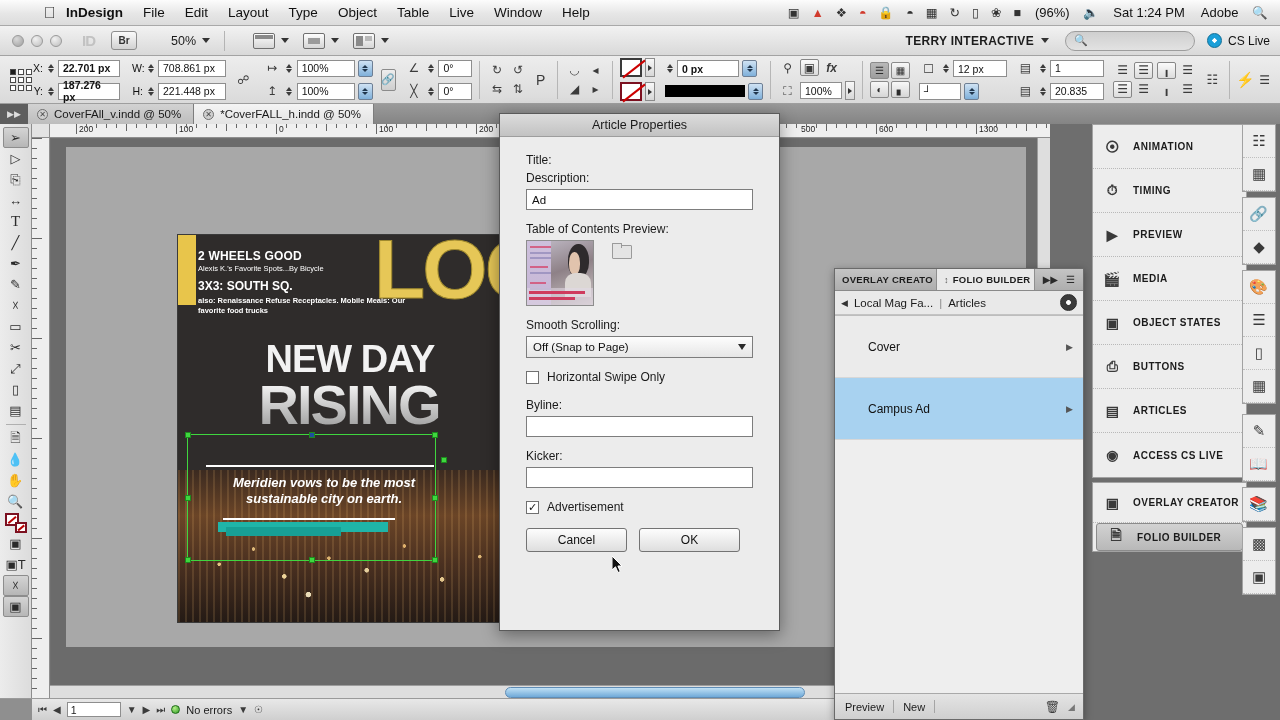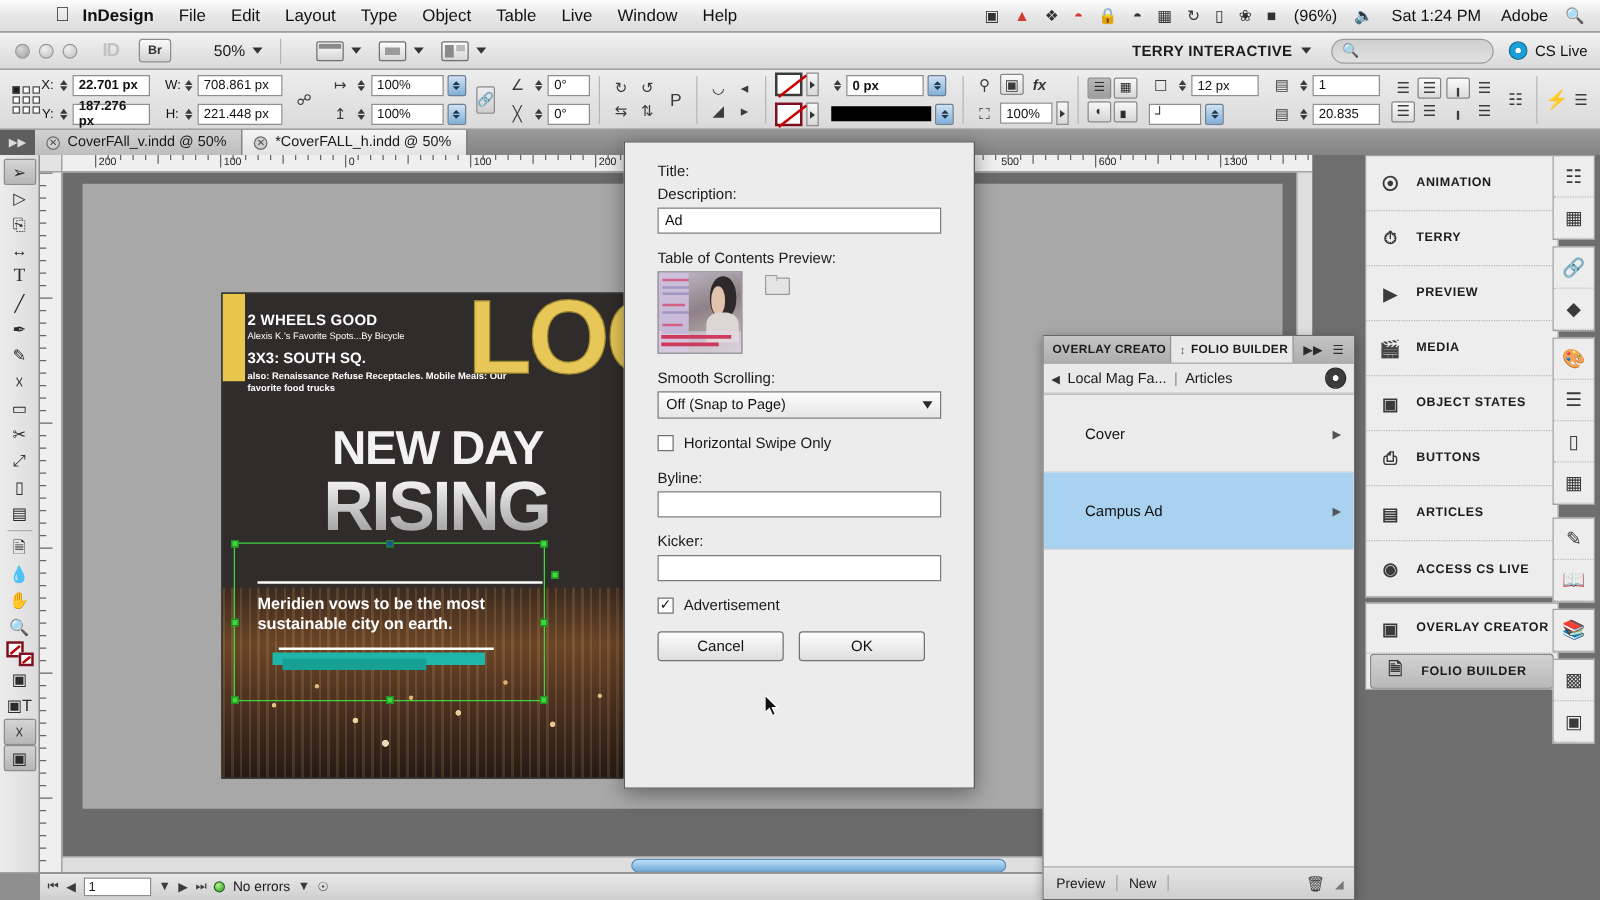--- a/index.html
+++ b/index.html
@@ -240,22 +240,22 @@
   }
   .cover .rising {
     position: absolute; left: 16px; top: 143px; width: 310px; text-align: center;
     font-size: 56px; font-weight: bold; line-height: .95;
     background: linear-gradient(#ffffff, #9a9a9a);
     -webkit-background-clip: text; background-clip: text; color: transparent;
     letter-spacing: -2px;
   }
   .cover .rule1 { position: absolute; left: 28px; top: 230px; width: 228px; height: 2px; background: #fff; }
   .cover .sub {
-    position: absolute; left: 28px; top: 240px; width: 236px; text-align: left;
-    font-size: 13px; font-weight: bold; color: #fff; line-height: 1.2;
+    position: absolute; left: 28px; top: 240px; width: 236px; text-align: center;
+    font-size: 13px; font-weight: bold; font-style: italic; color: #fff; line-height: 1.2;
   }
   .cover .rule2 { position: absolute; left: 45px; top: 283px; width: 172px; height: 2px; background: #fff; }
   .cover .tealbar { position: absolute; left: 40px; top: 287px; width: 170px; height: 10px; background: #1fb5a8; }
   .cover .tealbar2 { position: absolute; left: 48px; top: 292px; width: 115px; height: 9px; background: #17a095; }
   .cover .city {
     position: absolute; left: 0; bottom: 0; width: 100%; height: 152px;
     background:
       radial-gradient(circle at 12% 62%, rgba(255,220,150,.85) 0 1.5px, transparent 2px),
       radial-gradient(circle at 22% 52%, rgba(255,215,140,.8) 0 1.5px, transparent 2px),
       radial-gradient(circle at 31% 70%, rgba(255,230,170,.9) 0 2px, transparent 2.5px),
@@ -1071,21 +1071,21 @@
   <div class="dock">
     <span class="mb-chip">Mb</span>
 
     <div class="panel-list" style="top:0;">
       <div class="p-item">
         <span class="p-ico">⦿</span>
         <span>ANIMATION</span>
       </div>
       <div class="p-item">
         <span class="p-ico">⏱</span>
-        <span>TERRY</span>
+        <span>TIMING</span>
       </div>
       <div class="p-item">
         <span class="p-ico">▶</span>
         <span>PREVIEW</span>
       </div>
       <div class="p-item">
         <span class="p-ico">🎬</span>
         <span>MEDIA</span>
       </div>
       <div class="p-item">
@@ -1180,20 +1180,23 @@
       <span class="ffbtn" style="padding-left:2px">Preview</span>
       <span class="ffsep"></span>
       <span class="ffbtn">New</span>
       <span class="ffsep"></span>
       <span class="ff-trash">🗑</span>
       <span class="ff-grip">◢</span>
     </div>
   </div>
 
   <div class="dialog">
+    <div class="dlg-title">
+      <span>Article Properties</span>
+    </div>
     <div class="dlg-body">
 
       <div class="dlg-lbl">Title:</div>
 
       <div class="dlg-lbl">Description:</div>
       <div class="dlg-in">Ad</div>
 
       <div class="dlg-lbl">Table of Contents Preview:</div>
       <div class="toc-row">
         <div class="toc-thumb">

